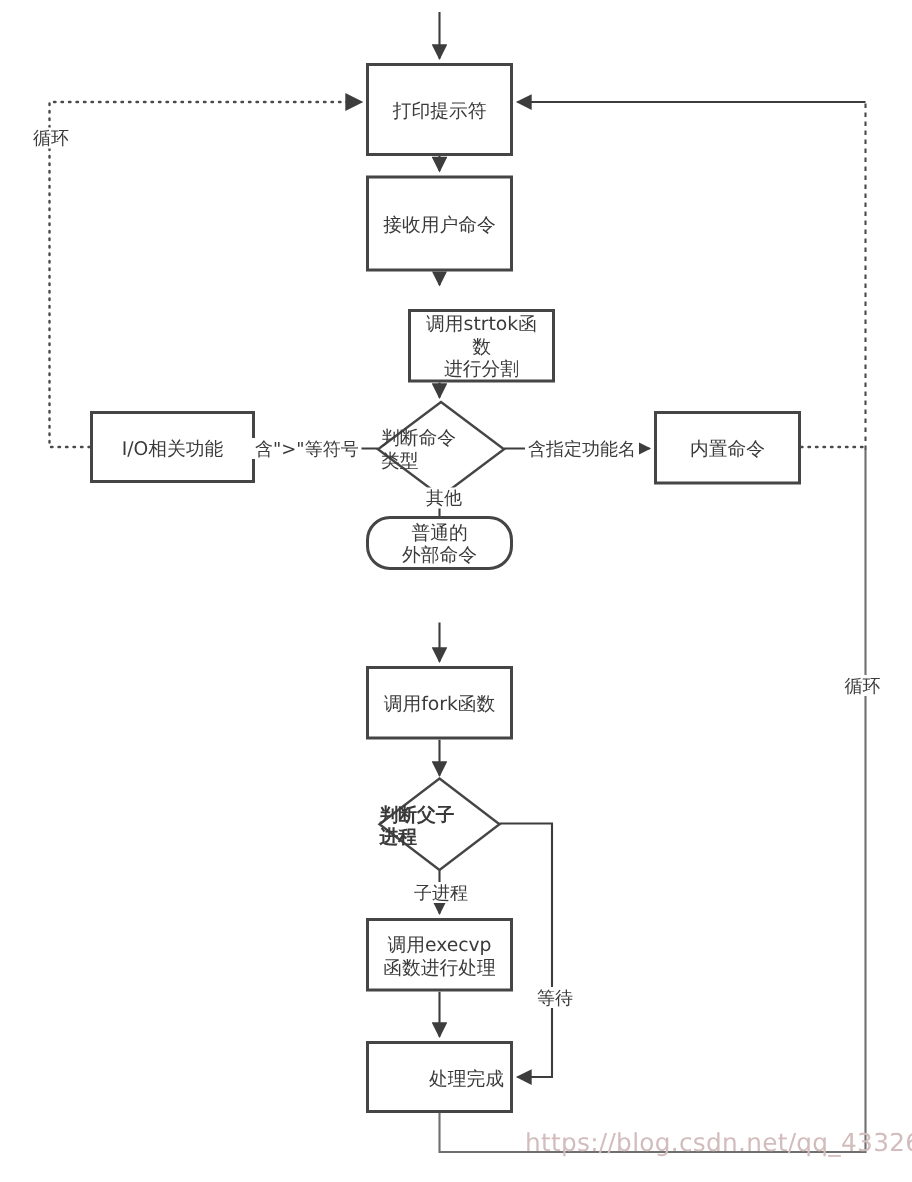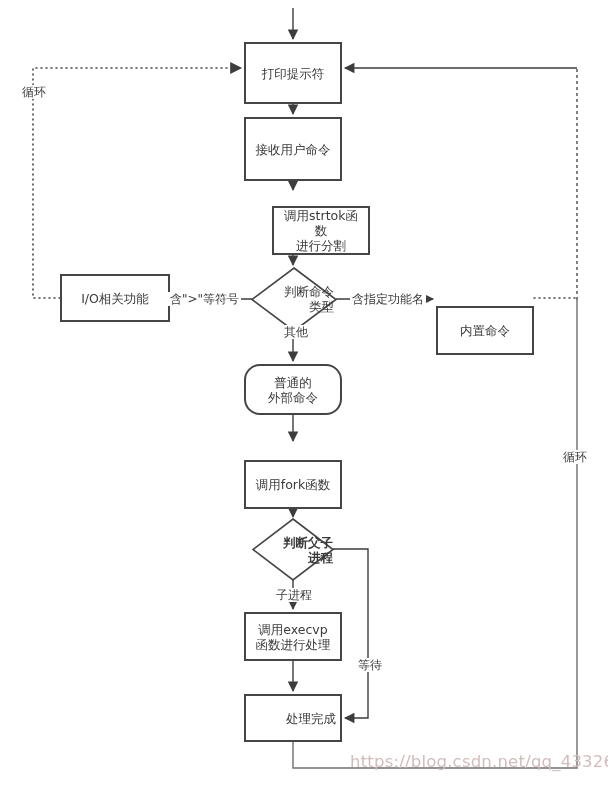--- a/index.html
+++ b/index.html
@@ -13,21 +13,21 @@
     border:2px solid #454545;color:#3a3a3a;
     display:flex;align-items:center;justify-content:center;text-align:center;
     font-size:12.5px;line-height:15px;white-space:pre-line;
   }
   .dlabel{
     position:absolute;color:#3a3a3a;font-size:12px;line-height:14px;
     background:#ffffff;padding:0 2px;white-space:nowrap;text-align:right;
   }
   .diamond-text{
     position:absolute;color:#3a3a3a;font-size:12.5px;line-height:15px;
-    text-align:right;white-space:pre-line;background:transparent;
+    text-align:left;white-space:pre-line;background:transparent;
   }
   #watermark{
     position:absolute;left:350px;top:752px;width:250px;
     color:#d2bcbc;font-size:16.5px;letter-spacing:0.2px;white-space:nowrap;
     background:transparent;
   }
 </style>
 </head>
 <body>
 
@@ -72,26 +72,26 @@
   <div class="node" style="left:244px;top:42px;width:98px;height:62px;">打印提示符</div>
 
   <div class="node" style="left:244px;top:117px;width:98px;height:64px;">接收用户命令</div>
 
   <div class="node" style="left:244px;top:206px;width:98px;height:49px;margin-left:28px;">调用strtok函
 数
 进行分割</div>
 
   <div class="node" style="left:60px;top:274px;width:110px;height:48px;">I/O相关功能</div>
 
-  <div class="node" style="left:436px;top:274px;width:98px;height:49px;margin-top:32px;">内置命令</div>
+  <div class="node" style="left:436px;top:274px;width:98px;height:49px;">内置命令</div>
 
-  <div class="node" style="left:244px;top:364px;width:98px;height:51px;border-radius:16px;">普通的
+  <div class="node" style="left:244px;top:344px;width:98px;height:36px;border-radius:16px;">普通的
 外部命令</div>
 
-  <div class="node" style="left:244px;top:460px;width:98px;height:49px;">调用fork函数</div>
+  <div class="node" style="left:244px;top:444px;width:98px;height:49px;">调用fork函数</div>
 
   <div class="node" style="left:244px;top:612px;width:98px;height:49px;">调用execvp
 函数进行处理</div>
 
   <div class="node" style="left:244px;top:694px;width:98px;height:48px;padding-left:36px;">处理完成</div>
 
   <div class="diamond-text" style="left:254px;top:284px;width:80px;">判断命令
 类型</div>
 
   <div class="diamond-text" style="left:253px;top:535px;width:80px;font-weight:bold;">判断父子

